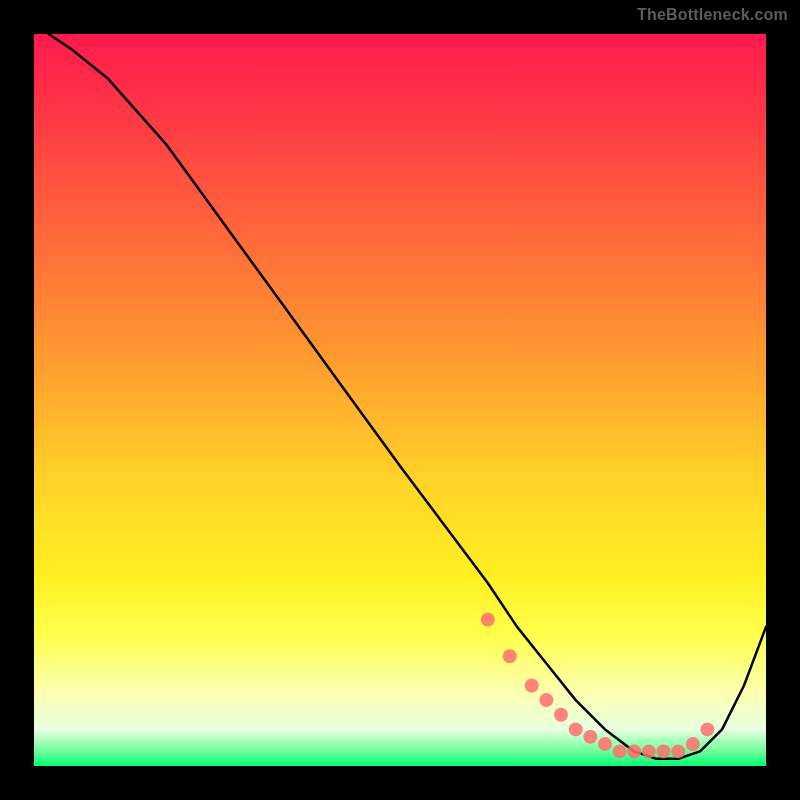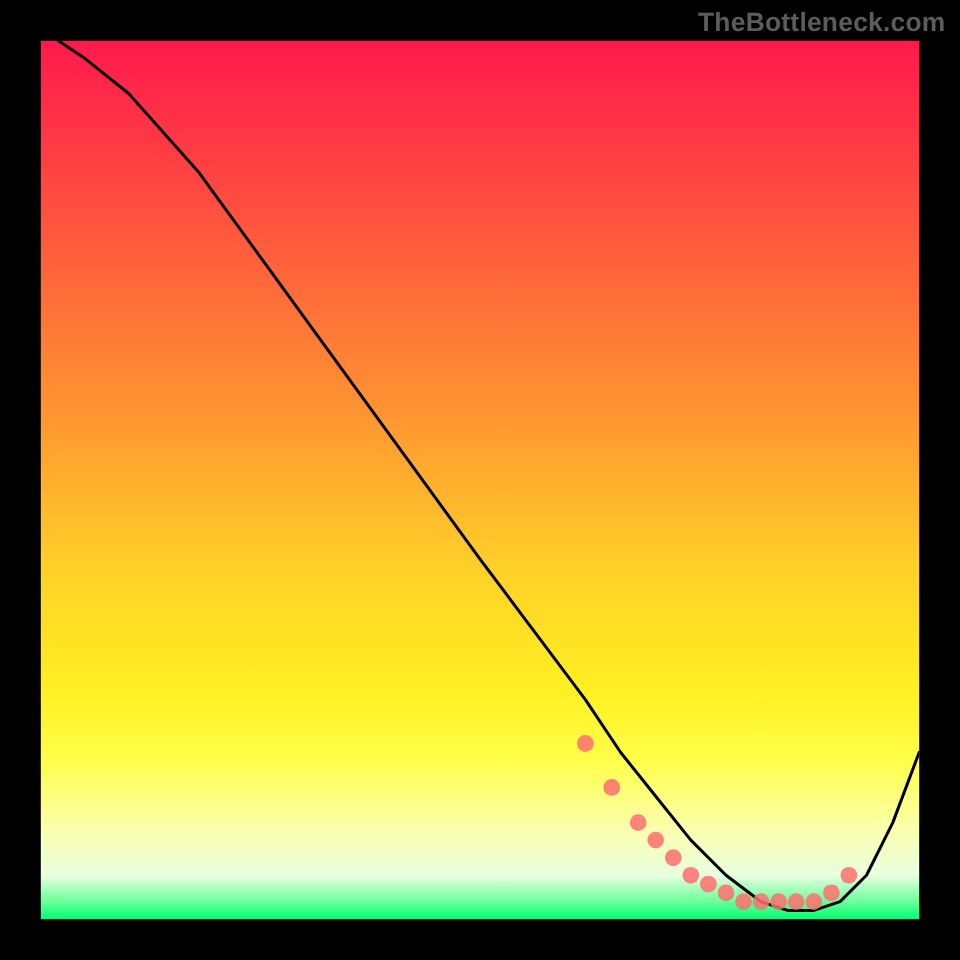--- a/index.html
+++ b/index.html
@@ -44,21 +44,21 @@
     left: 0;
     top: 0;
     width: 732px;
     height: 732px;
   }
   .watermark {
     position: absolute;
     top: 6px;
     right: 12px;
     color: #5c5c5c;
-    font-size: 22px;
+    font-size: 16px;
     font-weight: 600;
     letter-spacing: 0.2px;
     user-select: none;
   }
 </style>
 </head>
 <body>
 
 <div class="frame">
 

